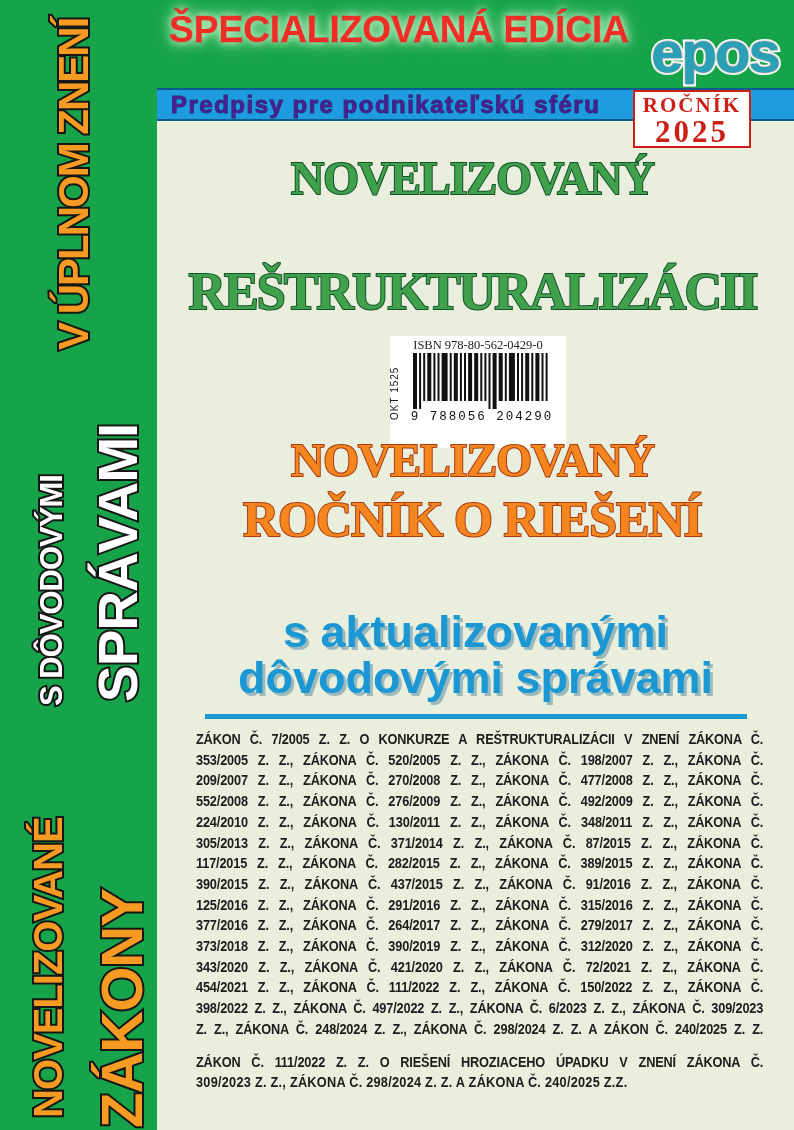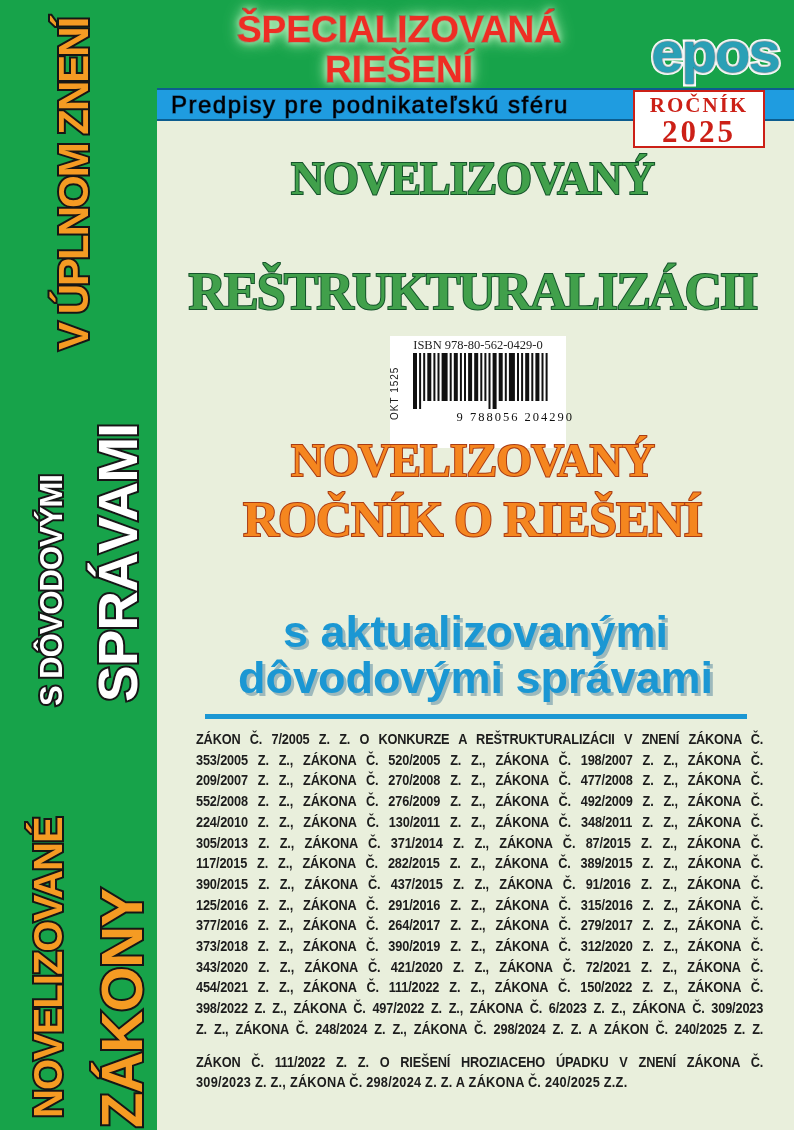--- a/index.html
+++ b/index.html
@@ -25,23 +25,23 @@
            color:#ee2d24;-webkit-text-stroke:1.5px #571408;paint-order:stroke fill;
            text-shadow:0 0 6px #b9f0bd,0 0 12px #b9f0bd,0 0 18px #9ae8a6;}
   .edition .l1{font-size:37px;letter-spacing:0px;line-height:40px;}
   .edition .l2{font-size:33px;letter-spacing:0px;line-height:34px;}
   .epos-logo{position:absolute;left:636px;top:18px;width:158px;text-align:center;
            font-size:58px;font-weight:bold;letter-spacing:-2px;color:#2aa0b6;
            -webkit-text-stroke:5px #ffffff;paint-order:stroke fill;
            text-shadow:0 0 2px #14323a;}
   .blue-bar{position:absolute;left:157px;top:88px;width:637px;height:33px;background:#1f9ce0;
            border-top:2px solid #0c5d8f;border-bottom:2px solid #0c5d8f;box-sizing:border-box;}
-  .blue-bar-text{position:absolute;left:14px;top:1px;font-size:24px;font-weight:normal;color:#000000;
+  .blue-bar-text{position:absolute;left:14px;top:1px;font-size:24px;font-weight:bold;color:#4c1d95;
            letter-spacing:1.5px;-webkit-text-stroke:1px #123c66;paint-order:stroke fill;}
-  .rocnik{position:absolute;left:633px;top:90px;width:132px;height:58px;background:#ffffff;
+  .rocnik{position:absolute;left:633px;top:90px;width:118px;height:58px;background:#ffffff;
            border:2px solid #cc2017;box-sizing:border-box;text-align:center;z-index:5;}
   .rocnik .lbl{font-family:"Liberation Serif",serif;font-weight:bold;color:#cc2017;
            font-size:21px;letter-spacing:2px;line-height:24px;margin-top:1px;}
   .rocnik .yr{font-family:"Liberation Serif",serif;font-weight:bold;color:#cc2017;
            font-size:31px;letter-spacing:3px;line-height:30px;}
 
   
   .title{position:absolute;left:157px;width:631px;text-align:center;font-family:"Liberation Serif",serif;
          font-weight:bold;paint-order:stroke fill;}
   .title-green{color:#41a04b;-webkit-text-stroke:2px #14532a;}
@@ -53,22 +53,22 @@
   .t2-l2{top:490px;font-size:50px;letter-spacing:-1px;}
   .t2-l3{top:546px;font-size:50px;letter-spacing:-2px;}
 
   
   .isbn-box{position:absolute;left:390px;top:336px;width:176px;height:112px;background:#ffffff;}
   .isbn-line{position:absolute;left:0;top:2px;width:100%;text-align:center;
              font-family:"Liberation Serif",serif;font-size:12.5px;color:#222;}
   .okt{position:absolute;left:-1px;top:84px;transform-origin:0 0;transform:rotate(-90deg);
        font-size:10px;color:#222;letter-spacing:1px;font-family:"Liberation Sans",sans-serif;}
   .bars{position:absolute;left:22px;top:17px;}
-  .digits{position:absolute;left:24px;top:74px;width:160px;text-align:right;
-          font-size:12.5px;color:#111;letter-spacing:2px;font-family:Liberation Serif, serif;}
+  .digits{position:absolute;left:12px;top:74px;width:160px;text-align:center;
+          font-size:12.5px;color:#111;letter-spacing:2px;font-family:Liberation Mono, monospace;}
 
   
   .subtitle{position:absolute;left:157px;width:637px;text-align:center;font-weight:bold;
             color:#1b97d3;letter-spacing:0px;text-shadow:3px 3px 0 rgba(17,86,130,0.35);}
   .sub-l1{top:606px;font-size:45px;}
   .sub-l2{top:652px;font-size:45px;}
   .divider{position:absolute;left:205px;top:714px;width:542px;height:5px;background:#1b97d3;}
 
   
   .body-wrap{position:absolute;left:196px;top:729px;width:690px;transform:scaleX(0.822);
@@ -85,21 +85,21 @@
 
   <div class="content"></div>
 
   <div class="vtext vorange v-novelizovane">NOVELIZOVANÉ</div>
   <div class="vtext vorange v-zakony">ZÁKONY</div>
   <div class="vtext vwhite v-sdovodovymi">S DÔVODOVÝMI</div>
   <div class="vtext vwhite v-spravami">SPRÁVAMI</div>
   <div class="vtext vorange v-uplnom">V ÚPLNOM ZNENÍ</div>
 
   <div class="edition">
-    <div class="l1">ŠPECIALIZOVANÁ RIEŠENÍ</div>
+    <div class="l1">ŠPECIALIZOVANÁ EDÍCIA</div>
   </div>
   <div class="epos-logo">epos</div>
 
   <div class="blue-bar">
     <div class="blue-bar-text">Predpisy pre podnikateľskú sféru</div>
   </div>
 
   <div class="rocnik">
     <div class="lbl">ROČNÍK</div>
     <div class="yr">2025</div>

